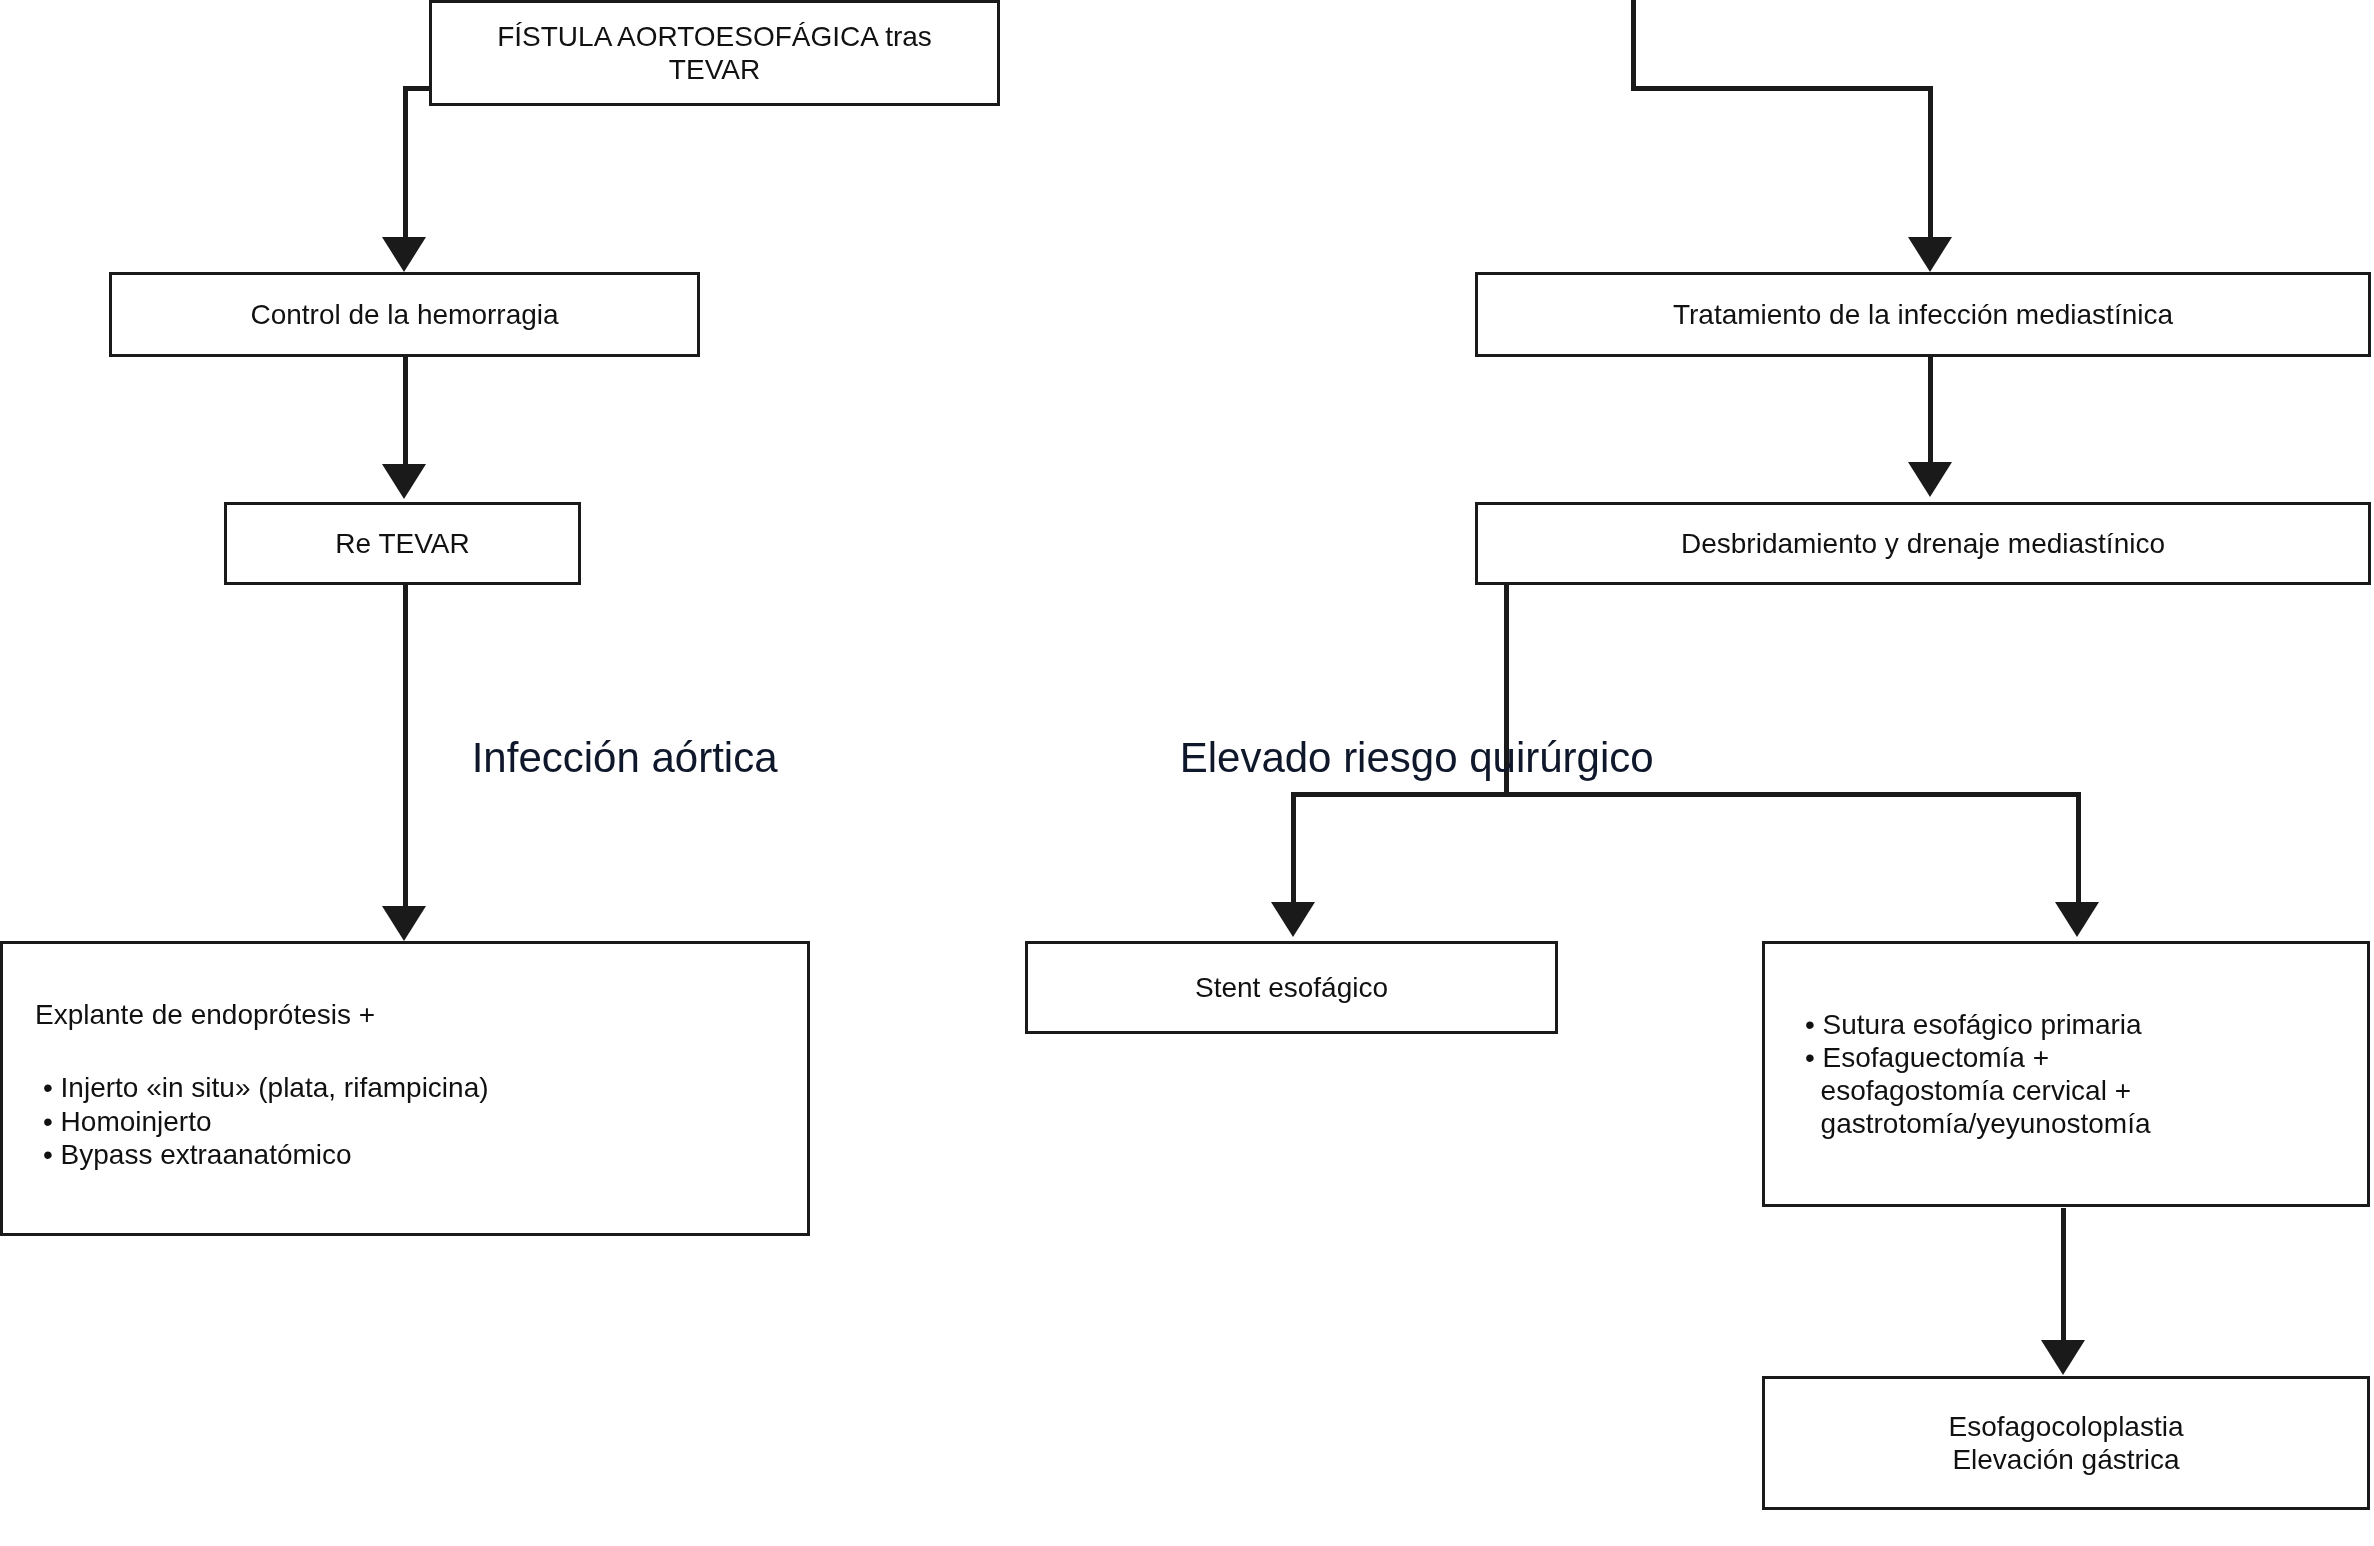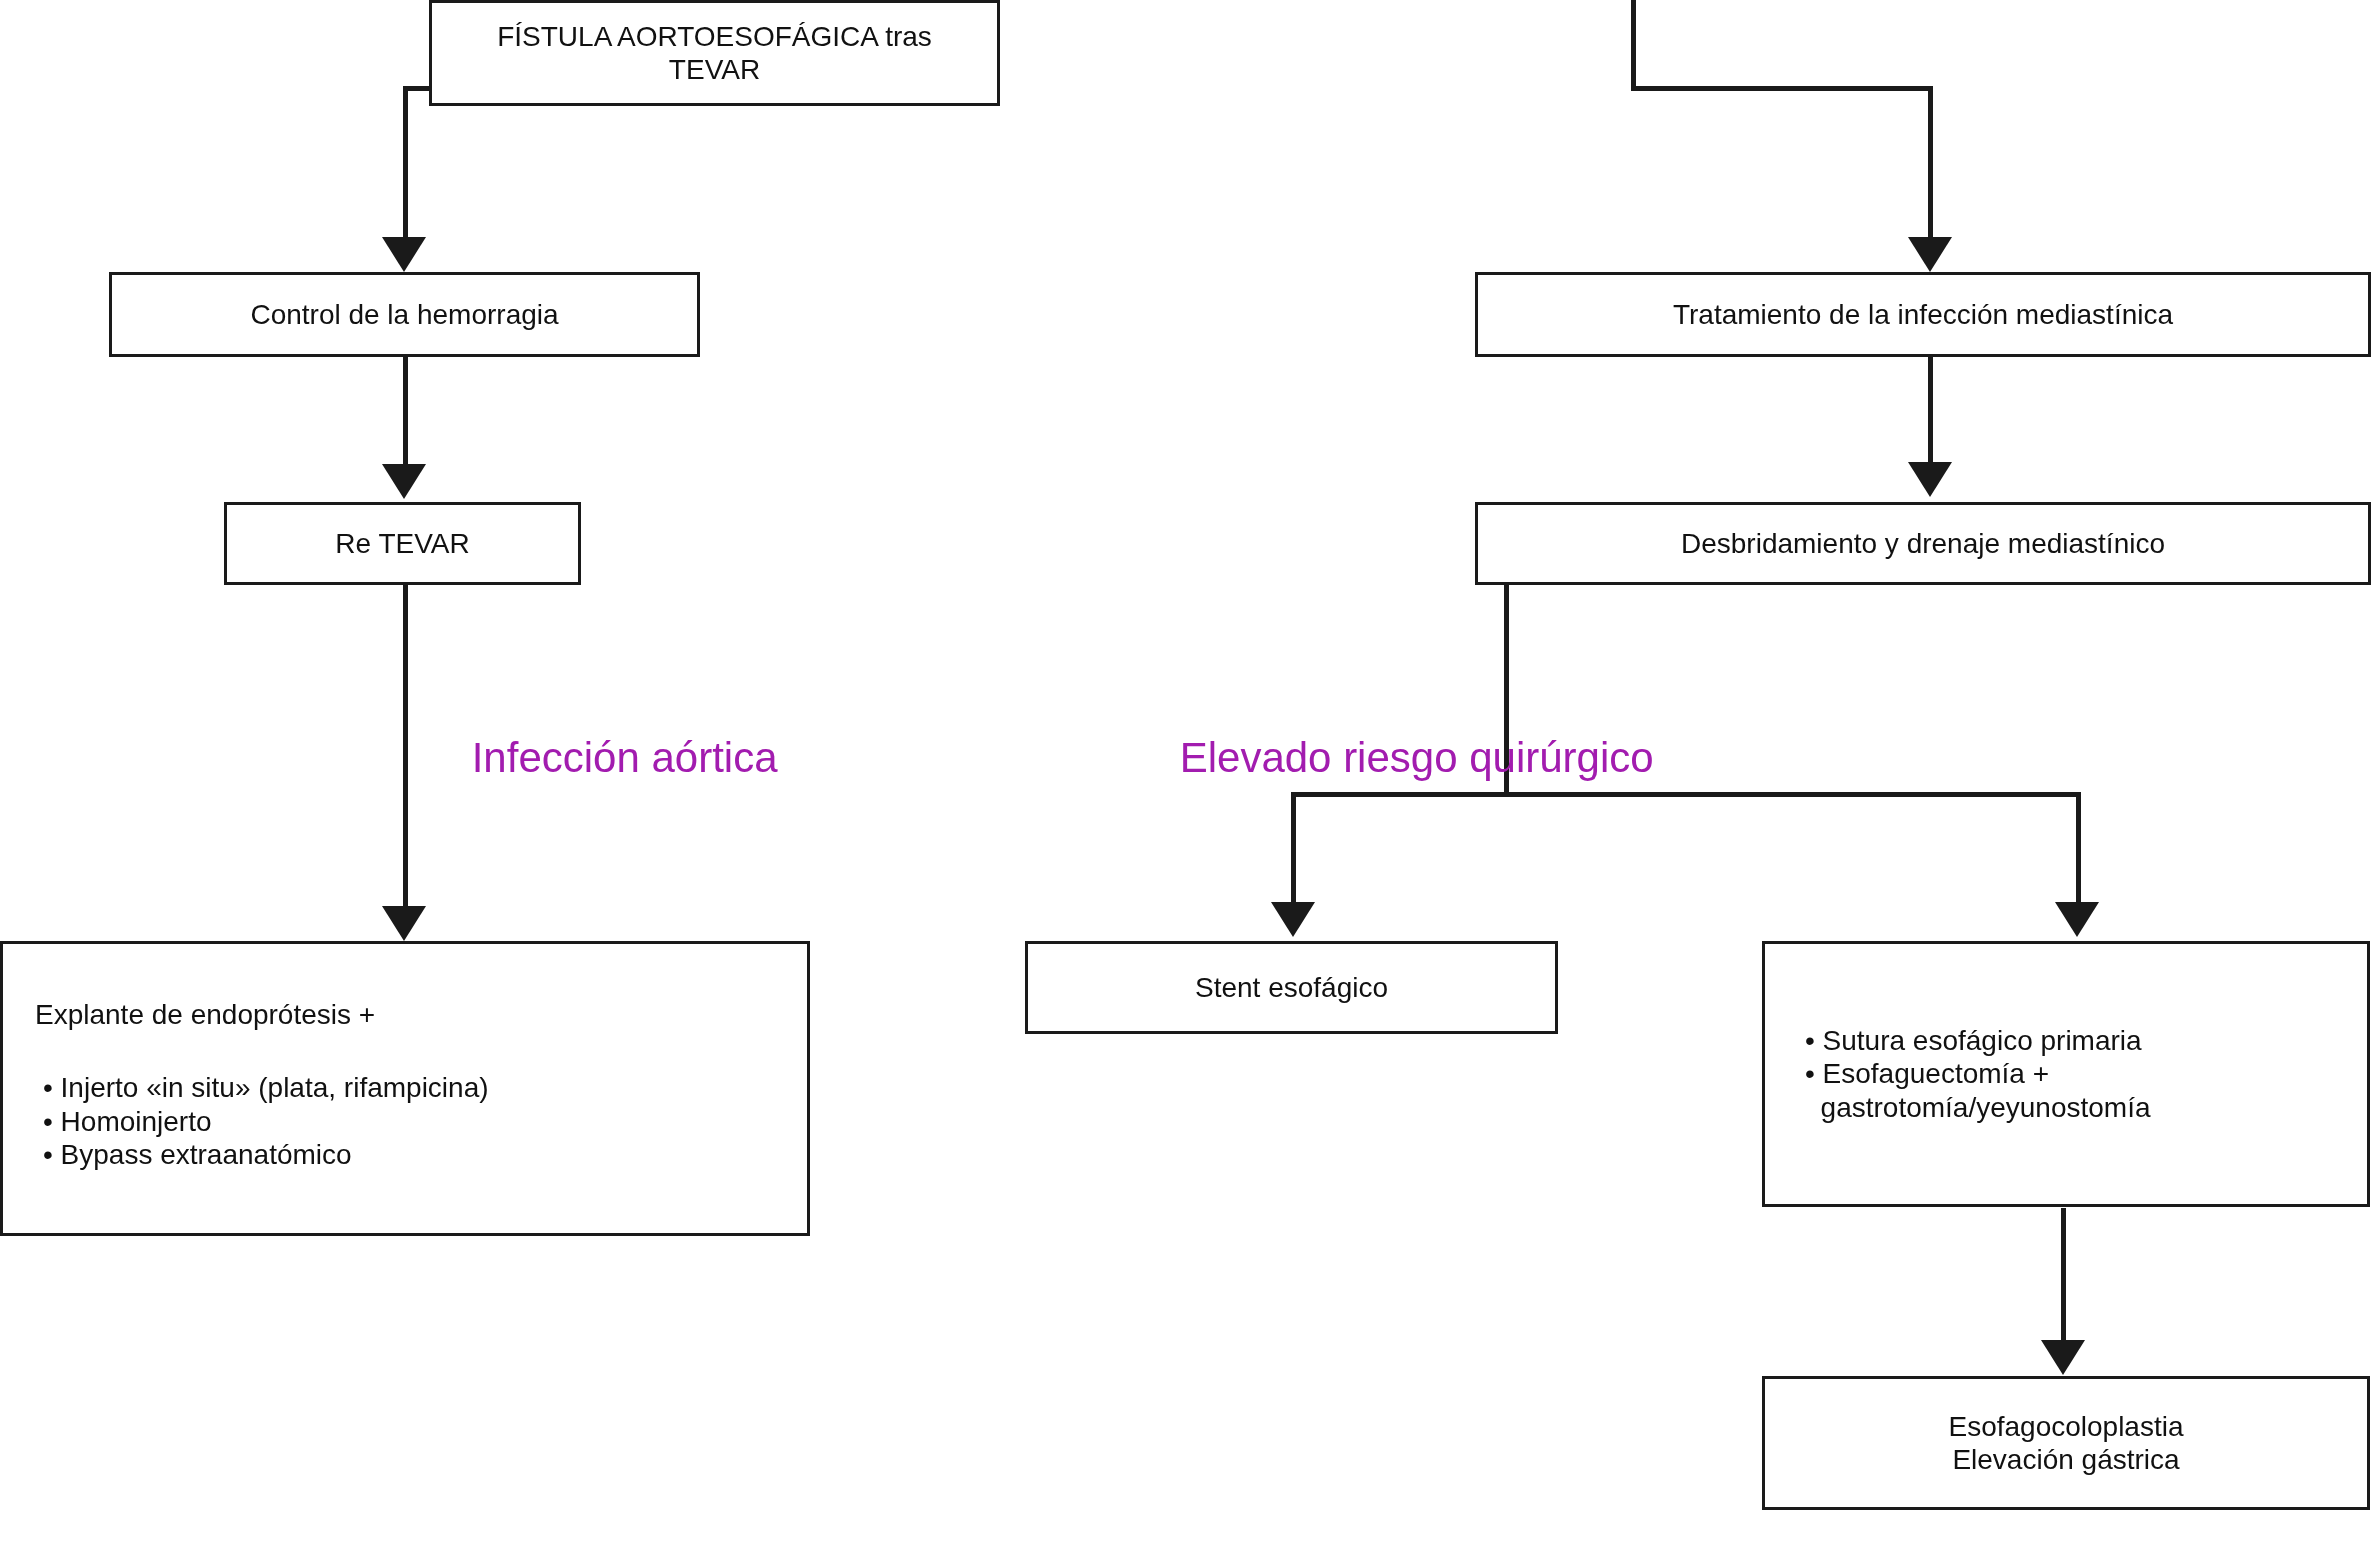--- a/index.html
+++ b/index.html
@@ -39,21 +39,21 @@
     padding-right: 24px;
   }
   .node .line { display: block; white-space: pre; }
   .bullets { margin: 8px; padding: 0; list-style: none; }
   .bullets li { white-space: pre; }
   .spacer { height: 32px; }
 
   .edge-label {
     position: absolute;
     font-size: 42px;
-    color: #a21caf;
+    color: #0f172a;
     white-space: pre;
   }
 
   
   .hline {
     position: absolute;
     height: 4.6px;
     background: #1a1a1a;
   }
   .vline {
@@ -136,20 +136,21 @@
   </div>
 
   <div class="node center" style="left:1025px; top:941px; width:533px; height:93px;">
     <span class="line">Stent esofágico</span>
   </div>
 
   <div class="node left" style="left:1762px; top:941px; width:608px; height:266px;">
     <ul class="bullets">
       <li>• Sutura esofágico primaria</li>
       <li>• Esofaguectomía +</li>
+      <li>  esofagostomía cervical +</li>
       <li>  gastrotomía/yeyunostomía</li>
     </ul>
   </div>
 
   <div class="node center" style="left:1762px; top:1376px; width:608px; height:134px;">
     <span class="line">Esofagocoloplastia</span>
     <span class="line">Elevación gástrica</span>
   </div>
 
   <div class="edge-label" style="left:425px; top:686px;">

